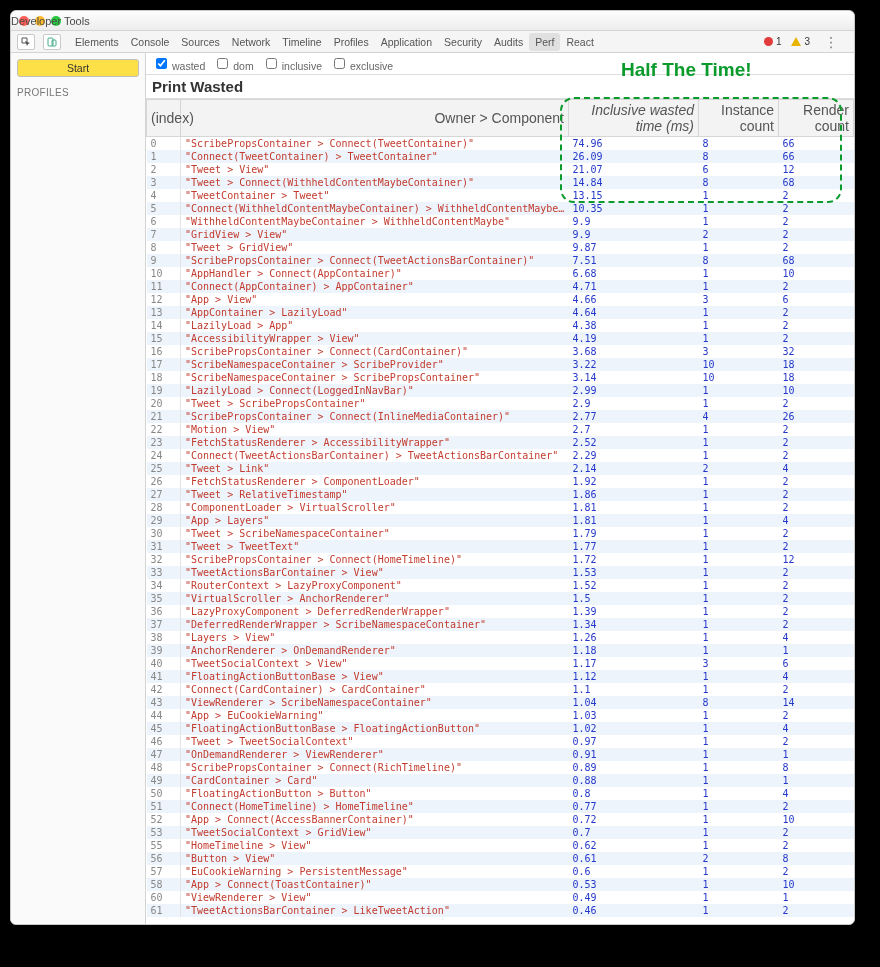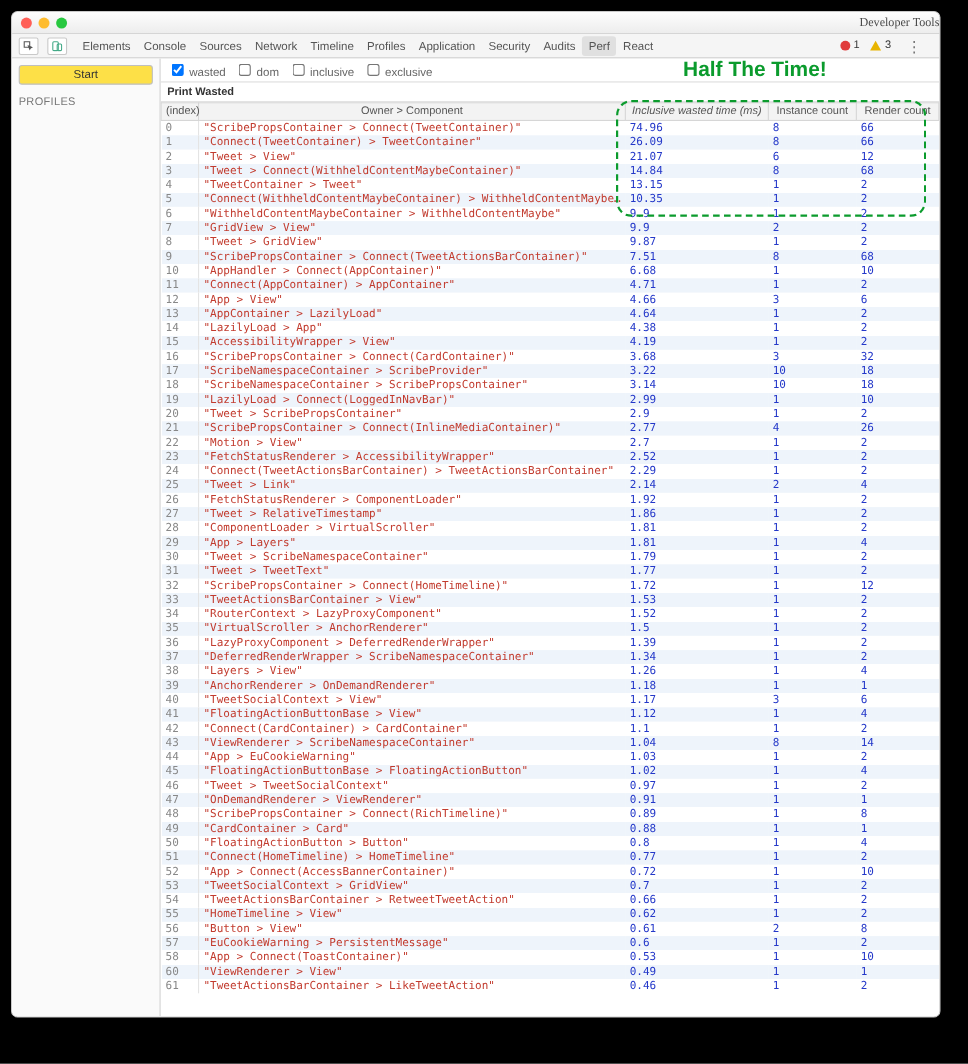--- a/index.html
+++ b/index.html
@@ -3,42 +3,42 @@
 <meta charset="utf-8">
 <style>
   * { box-sizing: border-box; }
   html, body { margin:0; padding:0; background:#fff; font-family: -apple-system, "Helvetica Neue", Arial, sans-serif; font-size:11px; color:#333; }
   body { width:880px; height:967px; overflow:hidden; background:#000; }
   .window { position:absolute; top:10px; left:10px; width:845px; height:915px; background:#f5f5f5; border:1px solid #c9c9c9; border-radius:6px; box-shadow:0 4px 30px rgba(0,0,0,.3); overflow:hidden; display:flex; flex-direction:column;}
   .titlebar { height:20px; display:flex; align-items:center; position:relative; border-bottom:1px solid #d5d5d5; background:linear-gradient(#fdfdfd,#ededed);}
   .traffic { display:flex; gap:6px; margin-left:8px;}
   .dot { width:10px; height:10px; border-radius:50%; }
   .dot.red{background:#ff5f57;} .dot.yel{background:#febc2e;} .dot.grn{background:#28c840;}
-  .winTitle{position:absolute; left:0; right:0; text-align:right; font-size:11px; color:#4a4a4a;font-family:Liberation Serif, serif;}
+  .winTitle{position:absolute; left:0; right:0; text-align:left; font-size:11px; color:#4a4a4a;}
   .tabbar { height:22px; background:#f5f5f5; border-bottom:1px solid #d3d3d3; display:flex; align-items:center; padding:0 6px; gap:8px; position:relative;}
   .iconbtn { width:18px; height:16px; border:1px solid #c9c9c9; border-radius:2px; display:flex; align-items:center; justify-content:center; background:#fff; font-size:9px;}
   .tab { padding:3px 6px; color:#555; font-size:10.5px; border-radius:3px; cursor:default;}
   .tab.active { background:#e0e0e0;}
   .tabSpacer{flex:1;}
   .warnright{display:flex;gap:10px;align-items:center;padding-right:6px;}
   .badge{display:flex;align-items:center;gap:3px;font-size:10px;}
   .circle-red{width:9px;height:9px;background:#e03c3c;border-radius:50%;display:inline-block;}
   .tri-yel{width:0;height:0;border-left:5px solid transparent;border-right:5px solid transparent;border-bottom:9px solid #e8b400;display:inline-block;}
   .kebab{color:#777;font-size:14px;padding:0 4px;}
   .body { flex:1; display:flex; overflow:hidden; background:#fff;}
   .sidebar { width:135px; border-right:1px solid #d3d3d3; background:#fafafa; display:flex; flex-direction:column;}
   .startBtn { margin:6px; padding:2px 0; text-align:center; border:1px solid #bfbfbf; border-radius:3px; background:#fde047; font-size:10.5px;}
   .profilesHdr { padding:4px 6px; color:#777; font-size:10px; letter-spacing:.3px;}
   .main { flex:1; overflow:auto; position:relative;}
   .controls { height:22px; border-bottom:1px solid #ddd; display:flex; align-items:center; gap:8px; padding:0 6px; font-size:10.5px;}
   .controls label{display:flex;align-items:flex-end;gap:2px;color:#666;}
   .controls input[type=checkbox]{width:11px;height:11px;}
-  .sectionTitle { padding:3px 6px; font-size:10px; font-weight:600; border-bottom:1px solid #ddd;}
+  .sectionTitle { padding:3px 6px; font-size:15px; font-weight:600; border-bottom:1px solid #ddd;}
   table { border-collapse:collapse; width:100%; font-family: Menlo, Consolas, monospace; font-size:10px; table-layout:fixed;}
-  th { background:#f3f3f3; text-align:center; padding:2px 4px; border:1px solid #d6d6d6; font-weight:400; color:#555; font-family:-apple-system,Arial,sans-serif; font-size:10px;}
+  th { background:#f3f3f3; text-align:right; padding:2px 4px; border:1px solid #d6d6d6; font-weight:400; color:#555; font-family:-apple-system,Arial,sans-serif; font-size:14px;}
   th.idx{width:34px;}
   th.comp{width:auto;}
   th.wt{width:130px;font-style:italic;} th.ic{width:80px;margin-left:44px;} th.rc{width:75px;}
   td { padding:1px 4px; white-space:nowrap; overflow:hidden; text-overflow:ellipsis; vertical-align:top;}
   tbody tr:nth-child(even){background:#eef4fb;}
   tbody tr:nth-child(odd){background:#fff;}
   td.idx{color:#888;width:34px;border-right:1px solid #e4e4e4;}
   td.comp{color:#c23b2e;}
   td.num{color:#2438c9;}
   .annot{position:absolute; border:2.5px dashed #0b9b2d; border-radius:14px; pointer-events:none;}
@@ -511,27 +511,20 @@
                 <td class="num">10</td>
               </tr>
               <tr>
                 <td class="idx">53</td>
                 <td class="comp">"TweetSocialContext &gt; GridView"</td>
                 <td class="num">0.7</td>
                 <td class="num">1</td>
                 <td class="num">2</td>
               </tr>
               <tr>
-                <td class="idx">54</td>
-                <td class="comp">"TweetActionsBarContainer &gt; RetweetTweetAction"</td>
-                <td class="num">0.66</td>
-                <td class="num">1</td>
-                <td class="num">2</td>
-              </tr>
-              <tr>
                 <td class="idx">55</td>
                 <td class="comp">"HomeTimeline &gt; View"</td>
                 <td class="num">0.62</td>
                 <td class="num">1</td>
                 <td class="num">2</td>
               </tr>
               <tr>
                 <td class="idx">56</td>
                 <td class="comp">"Button &gt; View"</td>
                 <td class="num">0.61</td>

